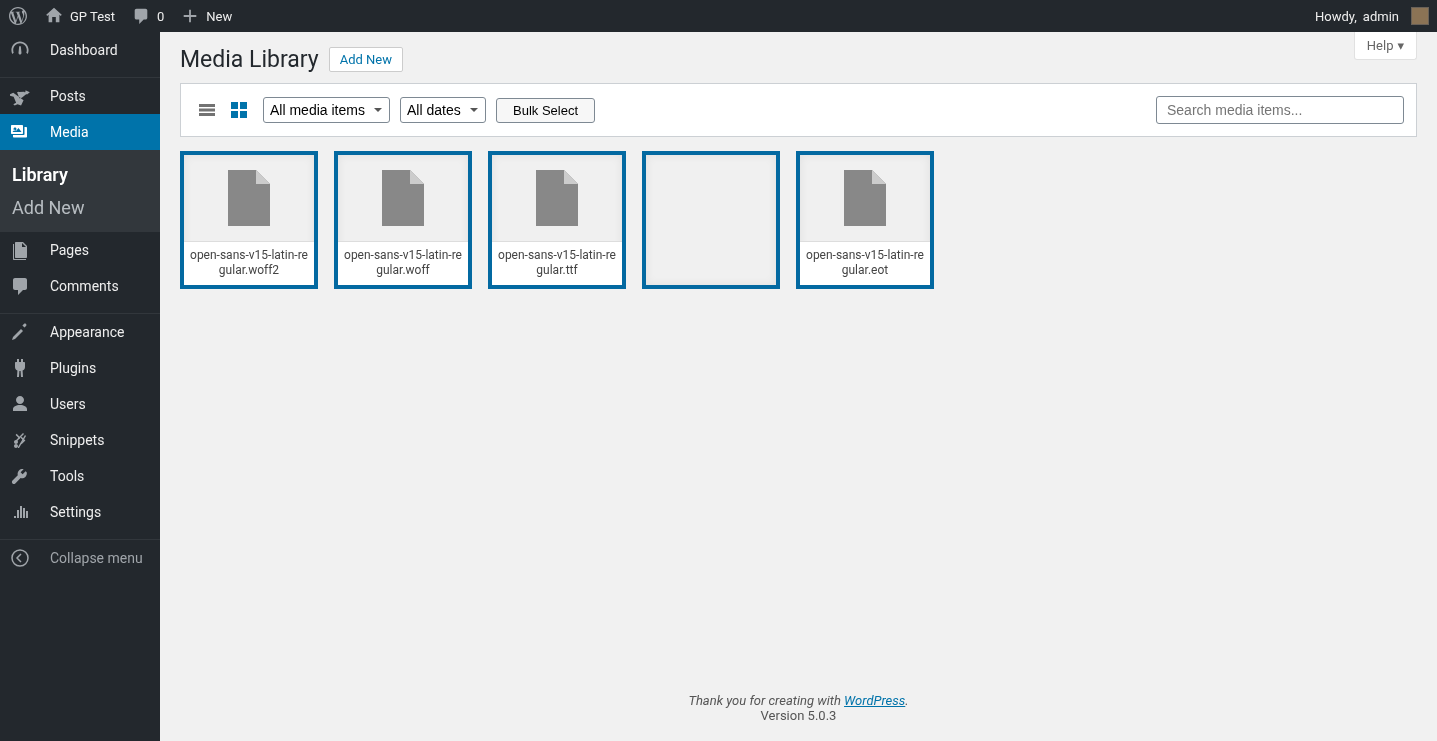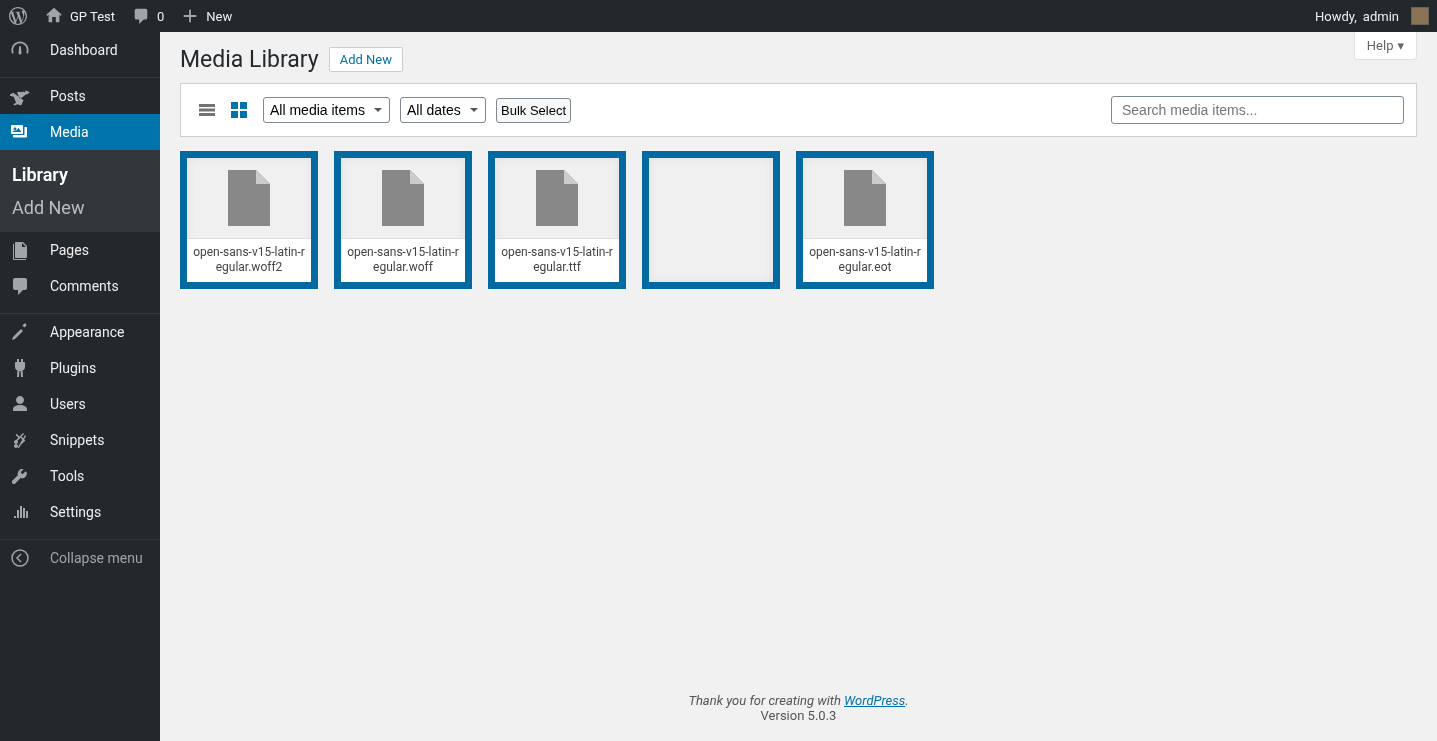--- a/index.html
+++ b/index.html
@@ -35,28 +35,28 @@
 
 .media-toolbar { background: #fff; border: 1px solid #ccd0d4; margin: 0 20px; padding: 12px 12px; display: flex; align-items: center; gap: 10px; }
 .view-switch { display: flex; gap: 4px; }
 .view-btn { width: 28px; height: 28px; display: flex; align-items: center; justify-content: center; cursor: pointer; border-radius: 2px; }
 .view-btn svg { fill: #727272; }
 .view-btn.active svg { fill: #0073aa; }
 .filter-select { padding: 4px 6px; font-size: 14px; border: 1px solid #7e8993; border-radius: 3px; background: #fff; appearance: none; -webkit-appearance: none; padding-right: 24px; position: relative; }
 .select-wrap { position: relative; display: inline-block; }
 .select-wrap::after { content: ""; position: absolute; right: 8px; top: 50%; transform: translateY(-50%); width: 0; height: 0; border-left: 4px solid transparent; border-right: 4px solid transparent; border-top: 4px solid #555; pointer-events: none; }
 .select-wrap::before { content: ""; position: absolute; right: 8px; top: 50%; transform: translateY(-8px); width: 0; height: 0; border-left: 4px solid transparent; border-right: 4px solid transparent; border-bottom: 4px solid #555; pointer-events: none; }
-.btn { padding: 4px 4px; border: 1px solid #7e8993; border-radius: 3px; background: #f7f7f7; cursor: pointer; font-size: 13px; }
+.btn { padding: 4px 16px; border: 1px solid #7e8993; border-radius: 3px; background: #f7f7f7; cursor: pointer; font-size: 13px; }
 .spacer { flex: 1; }
-.search-input { width: 293px; padding: 5px 10px; border: 1px solid #7e8993; border-radius: 3px; font-size: 14px; }
+.search-input { width: 248px; padding: 5px 10px; border: 1px solid #7e8993; border-radius: 3px; font-size: 14px; }
 .search-input::placeholder { color: #757575; }
 
 
 .media-grid { padding: 14px 20px; display: flex; flex-wrap: wrap; gap: 16px; }
-.media-item { width: 138px; height: 138px; background: #f0f0f0; border: 7px solid #0369a1; box-shadow: inset 0 0 10px rgba(0,0,0,0.07); cursor: pointer; display: flex; flex-direction: column; }
+.media-item { width: 138px; height: 138px; background: #f0f0f0; border: 4px solid #0369a1; box-shadow: inset 0 0 10px rgba(0,0,0,0.07); cursor: pointer; display: flex; flex-direction: column; }
 .media-thumb { flex: 1; display: flex; align-items: center; justify-content: center; }
 .media-caption { background: #fff; border-top: 1px solid #ddd; padding: 6px 4px; text-align: center; font-size: 12px; color: #444; line-height: 1.3; word-break: break-all; }
 .file-icon { width: 42px; height: 56px; position: relative; }
 .file-icon svg { fill: #888; }
 
 
 .footer { margin-top: auto; padding: 18px 20px; display: flex; justify-content: space-between; align-items: center; font-size: 13px; color: #555; font-style: italic; flex-direction: column; }
 .footer a { color: #0073aa; text-decoration: underline; }
 .footer .version { font-style: normal; }
 </style>

